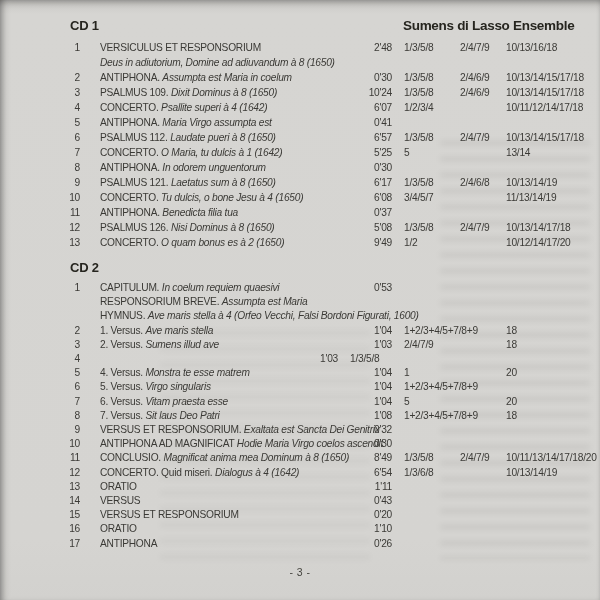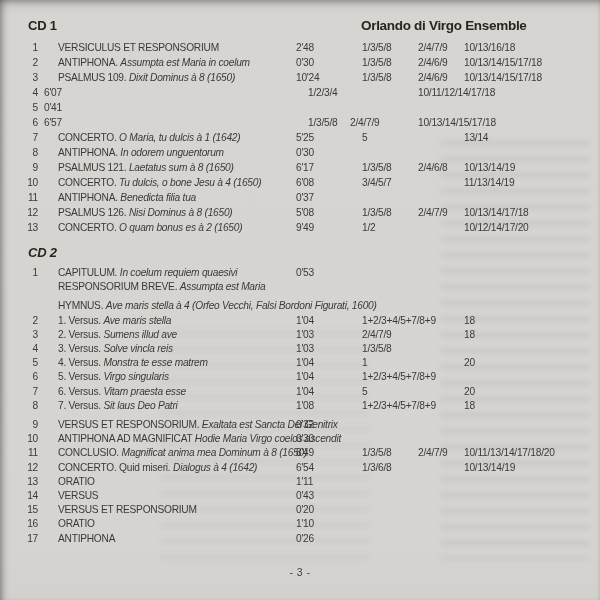--- a/index.html
+++ b/index.html
@@ -9,49 +9,50 @@
     margin:0 auto;
     box-sizing:border-box;
     background:
       linear-gradient(180deg,#c3c2bf 0px,#cfcecb 7px,#d6d5d2 14px,#d5d4d1 540px,#d2d1ce 600px);
     box-shadow: inset 7px 0 7px -5px rgba(55,54,52,.55),
                 inset 0 7px 6px -5px rgba(55,54,52,.35),
                 inset -3px 0 4px -3px rgba(55,54,52,.2);
     font-family:"Liberation Sans",sans-serif;
     color:#3b3a36;
     overflow:hidden;
+    padding-left:42px;
   }
   .content{position:relative;padding-top:18px;z-index:2;}
   .header-row{position:relative;height:17px;margin-bottom:5px;}
   .disc-label{
     position:absolute;left:28px;top:0;
     font-size:13px;font-weight:bold;color:#26251f;letter-spacing:-.2px;
   }
   .ensemble{
     position:absolute;left:361px;top:0;
     font-size:13.5px;font-weight:bold;color:#26251f;letter-spacing:-.3px;white-space:nowrap;
   }
-  .disc2-header{position:relative;height:16px;margin:10px 0 5px 0;font-style:italic;}
+  .disc2-header{position:relative;height:16px;margin:10px 0 5px 0;}
   .rows{display:block;}
   .row{
     display:grid;
     grid-template-columns:44px 252px 54px 68px 46px 1fr;
     font-size:10.2px;
     letter-spacing:-.25px;
     white-space:nowrap;
   }
   .disc1 .row{line-height:15px;}
   .disc2 .row{line-height:14.2px;}
-  .row.gap{margin-top:5px;}
+  .row.gap{}
   .num{text-align:right;padding-right:6px;color:#3b3a36;}
   .title-cell{padding-left:14px;overflow:visible;}
   .lbl{font-style:normal;}
   .ttl{font-style:italic;}
   .line2{display:block;}
-  .time{}
+  .time{text-align:right;}
   .g1{padding-left:12px;overflow:visible;}
   .g2,.g3{overflow:visible;}
   .page-number{
     position:absolute;left:0;right:0;bottom:22px;
     text-align:center;font-size:10.5px;color:#45443f;letter-spacing:.5px;
   }
   
   .ghost{position:absolute;z-index:1;filter:blur(2.5px);opacity:.20;pointer-events:none;}
   .ghost-lines{
     background:repeating-linear-gradient(180deg,
@@ -63,29 +64,30 @@
 
 <div class="page">
 
   <div class="ghost ghost-lines" style="left:440px;top:140px;width:150px;height:420px;"></div>
   <div class="ghost ghost-lines" style="left:160px;top:330px;width:210px;height:230px;opacity:.12;"></div>
 
   <div class="content">
 
     <div class="header-row">
       <span class="disc-label">CD 1</span>
-      <span class="ensemble">Orlando di Virgo Ensemble</span>
+      <span class="ensemble">Sumens di Lasso Ensemble</span>
     </div>
 
     <div class="disc1">
       <div class="rows">
           <div class="row">
     <span class="num">1</span>
     <span class="title-cell">
       <span class="line1"><span class="lbl">VERSICULUS ET RESPONSORIUM</span> <span class="ttl"></span></span>
+      <span class="line2"><span class="lbl"></span> <span class="ttl">Deus in adiutorium, Domine ad adiuvandum  à 8  (1650)</span></span>
     </span>
     <span class="time">2'48</span>
     <span class="g g1">1/3/5/8</span>
     <span class="g g2">2/4/7/9</span>
     <span class="g g3">10/13/16/18</span>
   </div>
           <div class="row">
     <span class="num">2</span>
     <span class="title-cell">
       <span class="line1"><span class="lbl">ANTIPHONA.</span> <span class="ttl">Assumpta est Maria in coelum</span></span>
@@ -102,34 +104,46 @@
       <span class="line1"><span class="lbl">PSALMUS 109.</span> <span class="ttl">Dixit Dominus  à 8  (1650)</span></span>
       
     </span>
     <span class="time">10'24</span>
     <span class="g g1">1/3/5/8</span>
     <span class="g g2">2/4/6/9</span>
     <span class="g g3">10/13/14/15/17/18</span>
   </div>
           <div class="row">
     <span class="num">4</span>
+    <span class="title-cell">
+      <span class="line1"><span class="lbl">CONCERTO.</span> <span class="ttl">Psallite superi  à 4  (1642)</span></span>
+      
+    </span>
     <span class="time">6'07</span>
     <span class="g g1">1/2/3/4</span>
     <span class="g g2"></span>
     <span class="g g3">10/11/12/14/17/18</span>
   </div>
           <div class="row">
     <span class="num">5</span>
+    <span class="title-cell">
+      <span class="line1"><span class="lbl">ANTIPHONA.</span> <span class="ttl">Maria Virgo assumpta est</span></span>
+      
+    </span>
     <span class="time">0'41</span>
     <span class="g g1"></span>
     <span class="g g2"></span>
     <span class="g g3"></span>
   </div>
           <div class="row">
     <span class="num">6</span>
+    <span class="title-cell">
+      <span class="line1"><span class="lbl">PSALMUS 112.</span> <span class="ttl">Laudate pueri  à 8  (1650)</span></span>
+      
+    </span>
     <span class="time">6'57</span>
     <span class="g g1">1/3/5/8</span>
     <span class="g g2">2/4/7/9</span>
     <span class="g g3">10/13/14/15/17/18</span>
   </div>
           <div class="row">
     <span class="num">7</span>
     <span class="title-cell">
       <span class="line1"><span class="lbl">CONCERTO.</span> <span class="ttl">O Maria, tu dulcis  à 1  (1642)</span></span>
       
@@ -253,24 +267,20 @@
       <span class="line1"><span class="lbl">2. Versus.</span> <span class="ttl">Sumens illud ave</span></span>
       
     </span>
     <span class="time">1'03</span>
     <span class="g g1">2/4/7/9</span>
     <span class="g g2"></span>
     <span class="g g3">18</span>
   </div>
           <div class="row">
     <span class="num">4</span>
-    <span class="title-cell">
-      <span class="line1"><span class="lbl">3. Versus.</span> <span class="ttl">Solve vincla reis</span></span>
-      
-    </span>
     <span class="time">1'03</span>
     <span class="g g1">1/3/5/8</span>
     <span class="g g2"></span>
     <span class="g g3"></span>
   </div>
           <div class="row">
     <span class="num">5</span>
     <span class="title-cell">
       <span class="line1"><span class="lbl">4. Versus.</span> <span class="ttl">Monstra te esse matrem</span></span>
       

